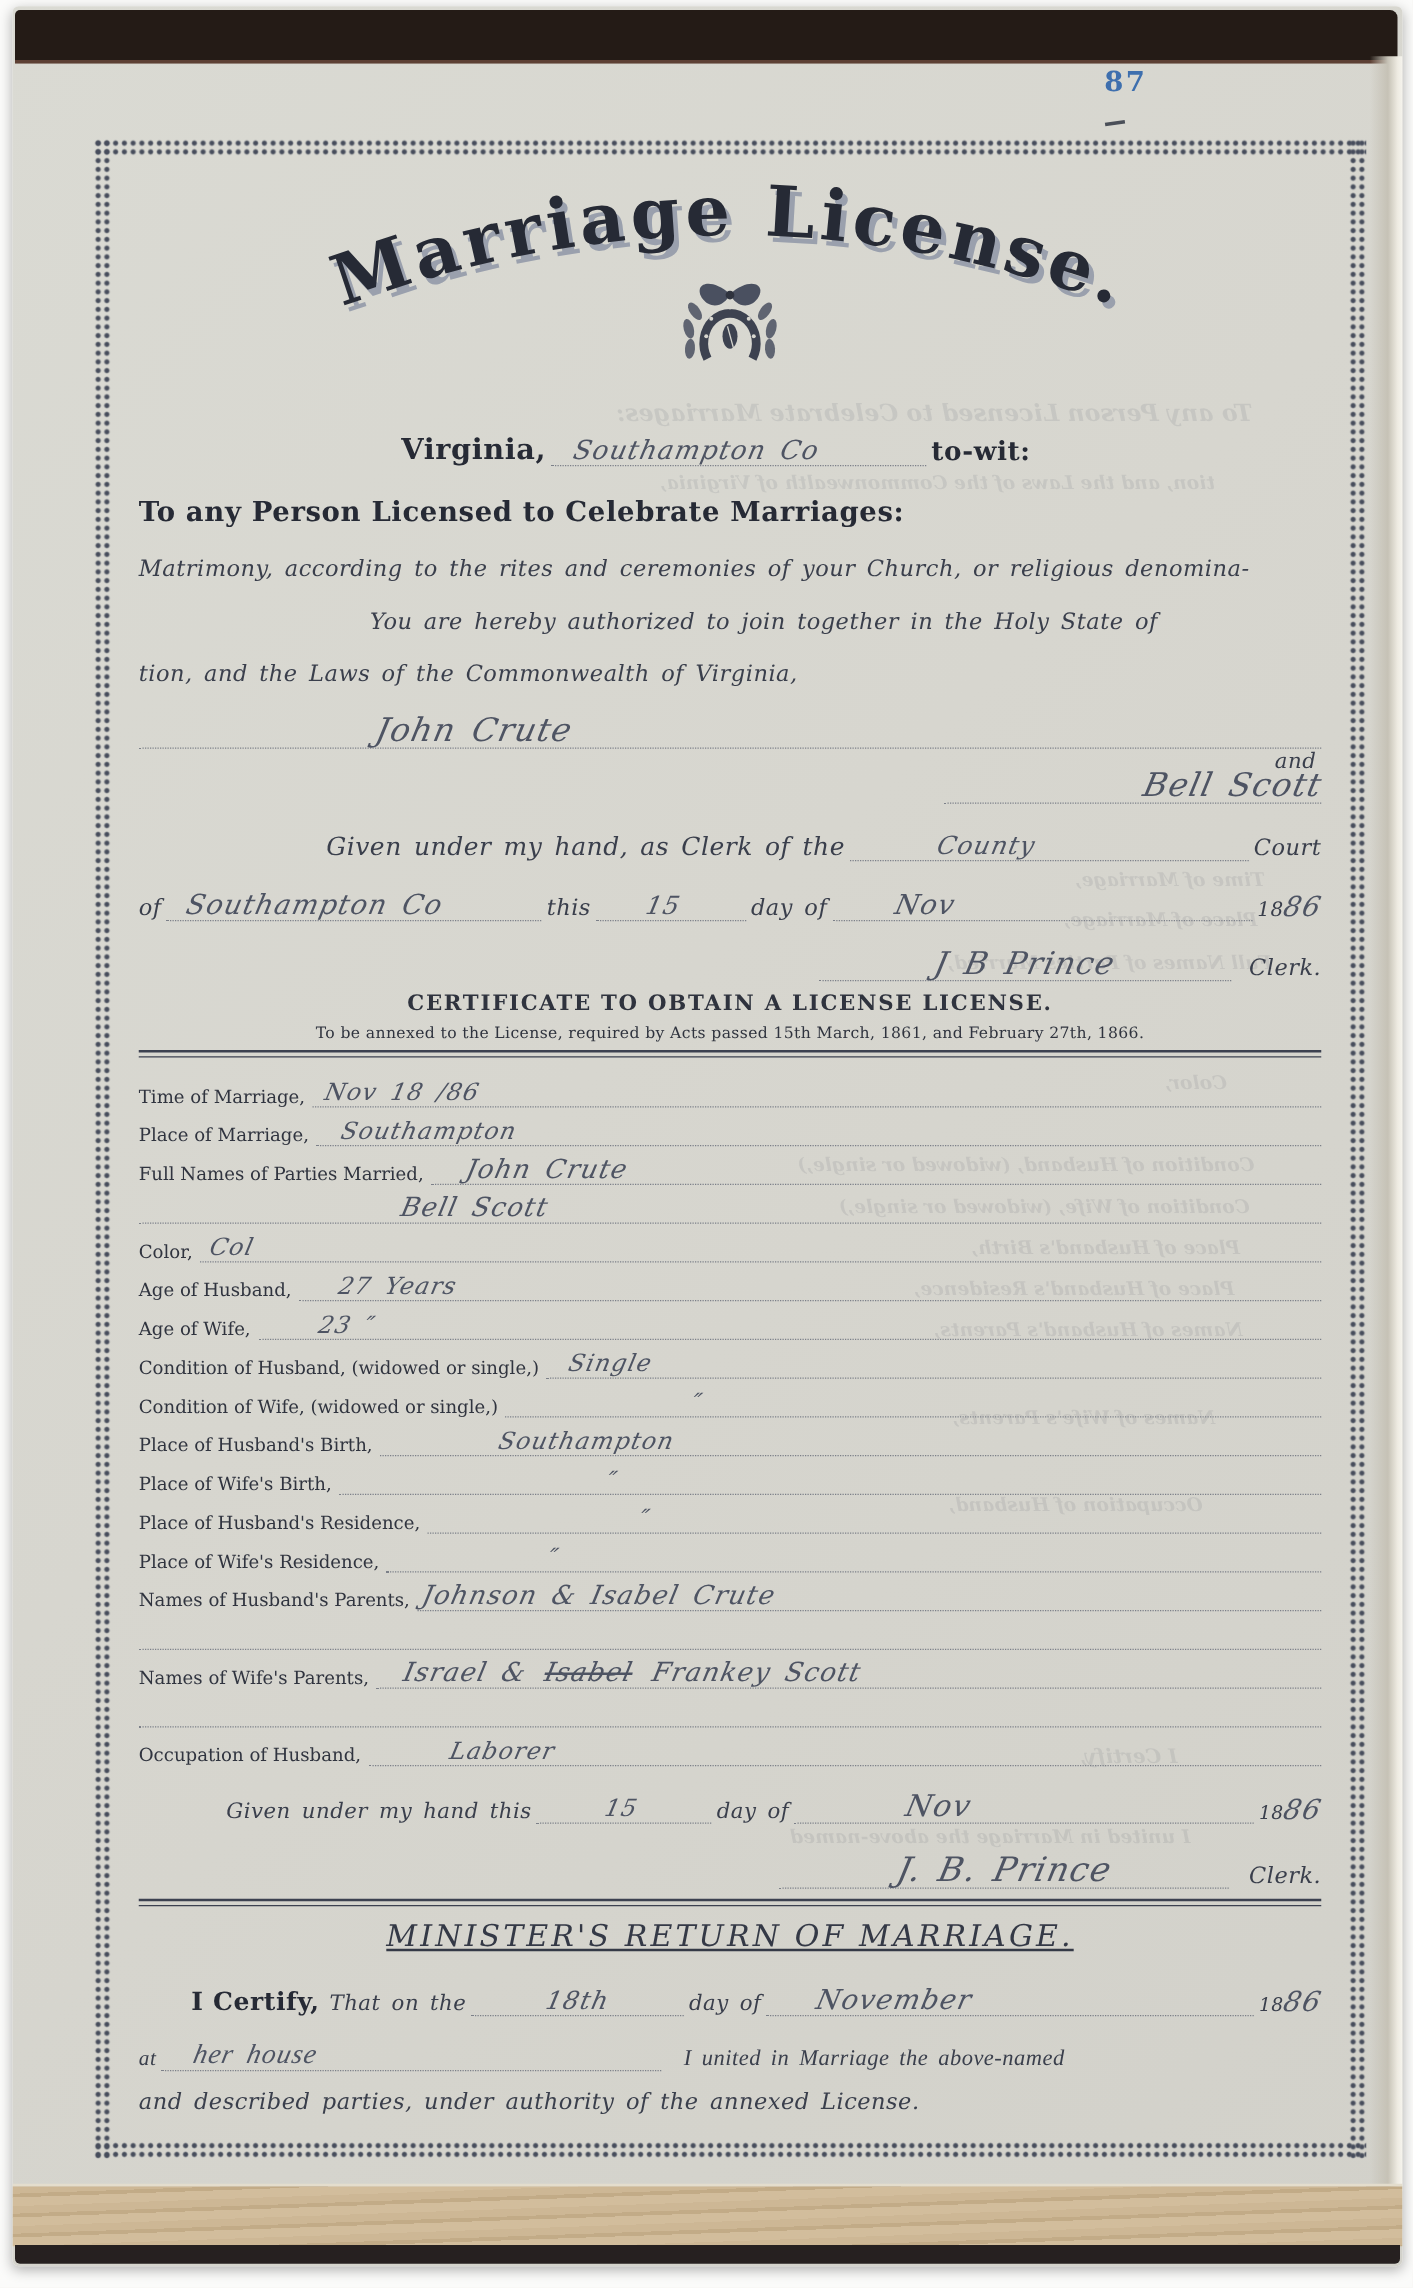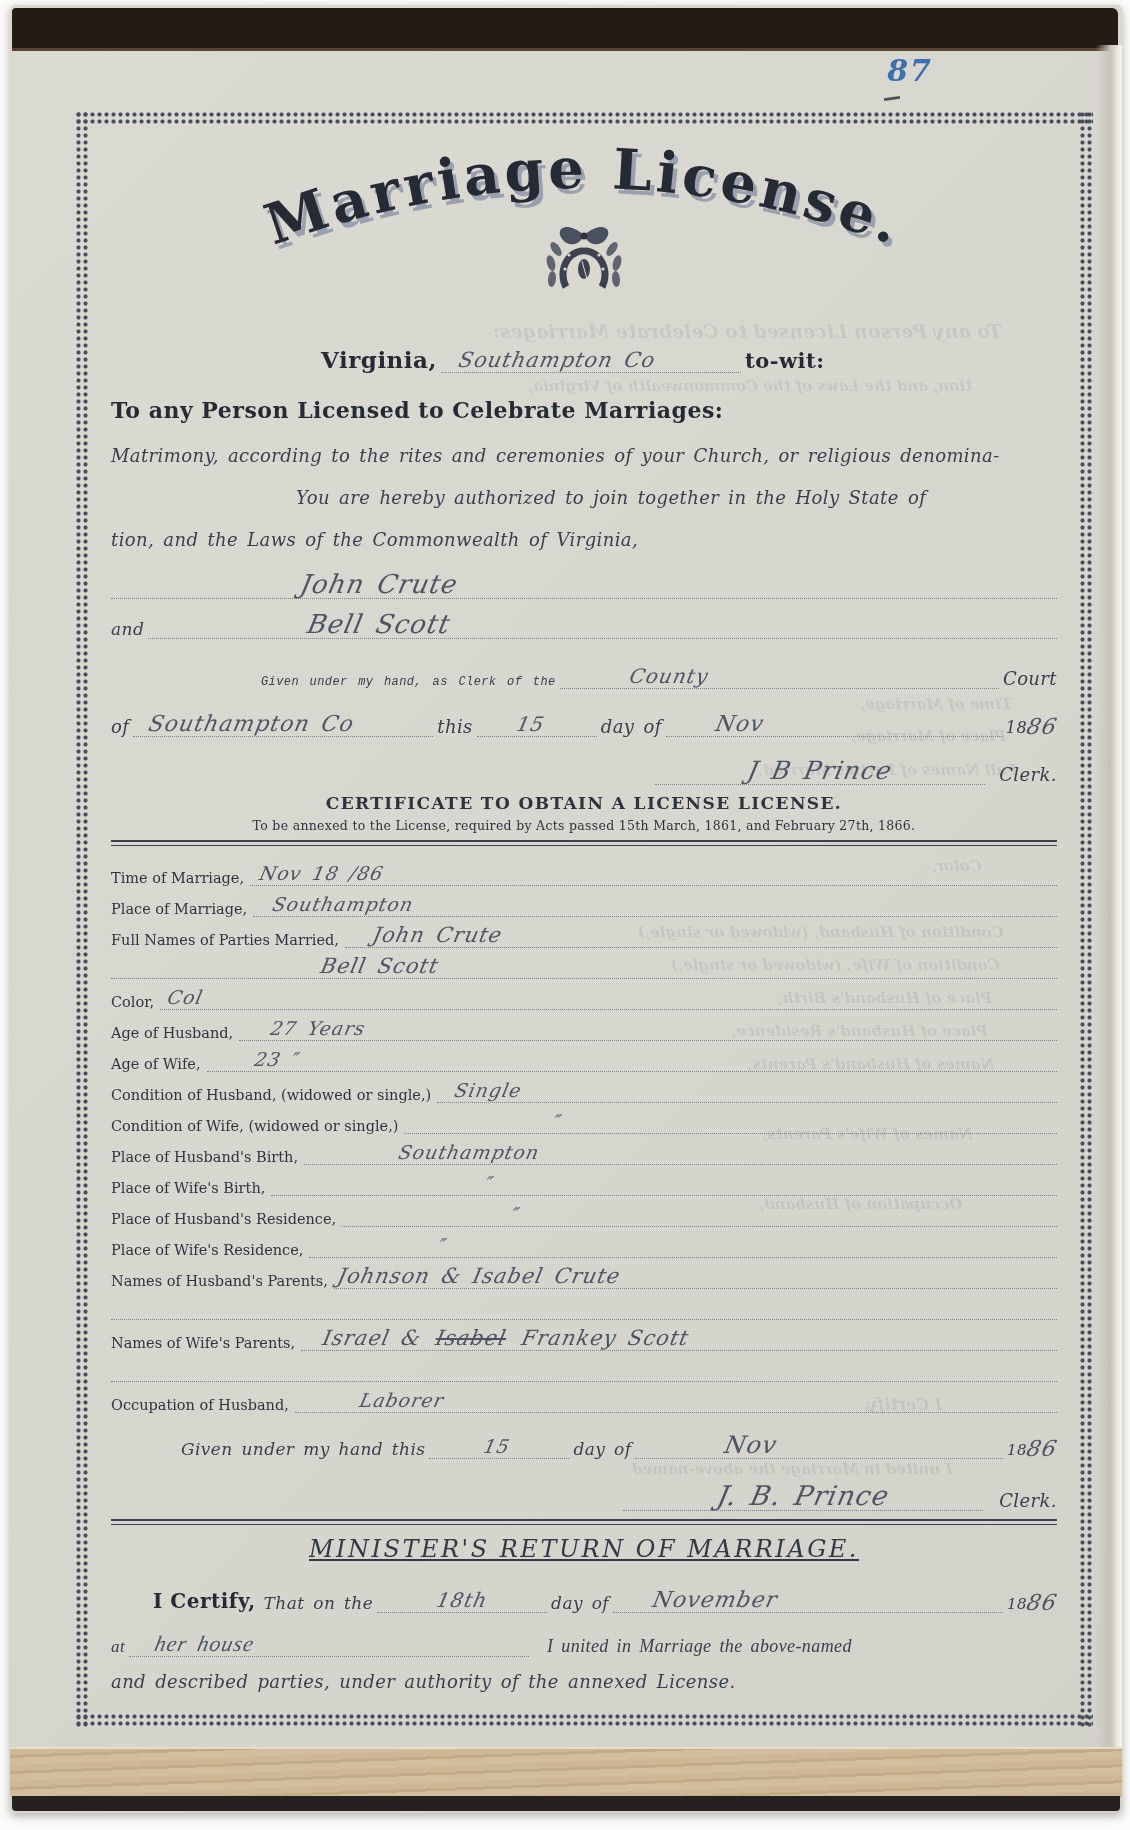--- a/index.html
+++ b/index.html
@@ -10,22 +10,22 @@
         background:linear-gradient(135deg,#dadad3 0%,#d7d6cf 45%,#d2d1ca 100%);
         border-radius:5px;box-shadow:0 3px 10px rgba(0,0,0,.30);overflow:hidden;}
   .top-edge{position:absolute;left:2px;top:3px;right:4px;height:40px;background:#241b16;
             border-bottom:3px solid #5d4034;border-radius:4px 6px 0 0;}
   .right-edge{position:absolute;top:40px;bottom:60px;right:0;width:26px;
               background:linear-gradient(to right,rgba(0,0,0,0),#c6c2b6 55%,#eeebe2 85%,#f6f4ee);}
   .wood{position:absolute;left:0;right:0;bottom:16px;height:48px;
         background:repeating-linear-gradient(178deg,#cdb795 0 6px,#c2ab87 6px 9px,#d2bd9c 9px 16px);
         border-top:2px solid #e4ddcd;}
   .dark-bottom{position:absolute;left:2px;right:2px;bottom:2px;height:15px;background:#262020;border-radius:0 0 4px 4px;}
-  .page-number{position:absolute;right:189px;top:48px;color:#3e6fae;
-               font-size:30px;font-weight:bold;font-style:italic;letter-spacing:2px;}
+  .page-number{position:absolute;right:204px;top:48px;color:#3e6fae;
+               font-size:22px;font-weight:bold;letter-spacing:2px;}
   .page-number-dash{position:absolute;right:222px;top:92px;width:16px;height:3px;background:#4a4f58;transform:rotate(-8deg);}
   
   .frame{position:absolute;left:65px;top:106px;width:1018px;height:1616px;}
   .chain{position:absolute;background-image:
            radial-gradient(circle at 3.5px 3.5px,#474d5c 1.4px,rgba(0,0,0,0) 2.6px);
          background-size:7px 7px;}
   .c-top{left:0;right:0;top:0;height:14px;}
   .c-bottom{left:0;right:0;bottom:0;height:14px;}
   .c-left{top:0;bottom:0;left:0;width:14px;}
   .c-right{top:0;bottom:0;right:0;width:14px;}
@@ -128,29 +128,29 @@
           <div>Matrimony, according to the rites and ceremonies of your Church, or religious denomina-</div>
           <div style="text-indent:185px;">You are hereby authorized to join together in the Holy State of</div>
           <div>tion, and the Laws of the Commonwealth of Virginia,</div>
         </div>
 
         <div class="row" style="height:38px;">
           <span class="entry">
             <span class="hand" style="font-size:26px;margin-left:190px;margin-bottom:-4px;">John Crute</span>
           </span>
         </div>
-        <div class="row" style="height:40px;">
+        <div class="row" style="height:40px;flex-direction:column;">
           <span class="script" style="font-size:17px;padding-right:4px;">and</span>
           <span class="entry">
             <span class="hand" style="font-size:26px;margin-left:160px;margin-bottom:-4px;">Bell Scott</span>
           </span>
         </div>
 
         <div class="inline-line" style="margin-top:10px;height:40px;">
-          <span class="script" style="font-size:12px;margin-left:150px;font-family:Liberation Mono, monospace;">Given under my hand, as Clerk of the</span>
+          <span class="script" style="font-size:20px;margin-left:150px;">Given under my hand, as Clerk of the</span>
           <span class="entry">
             <span class="hand" style="font-size:20px;margin-left:70px;margin-bottom:-4px;">County</span>
           </span>
           <span class="script" style="font-size:18px;">Court</span>
         </div>
         <div class="inline-line" style="margin-top:6px;height:42px;">
           <span class="script" style="font-size:18px;">of</span>
           <span class="entry" style="max-width:300px;">
             <span class="hand" style="font-size:22px;margin-left:16px;margin-bottom:-4px;">Southampton Co</span>
           </span>

